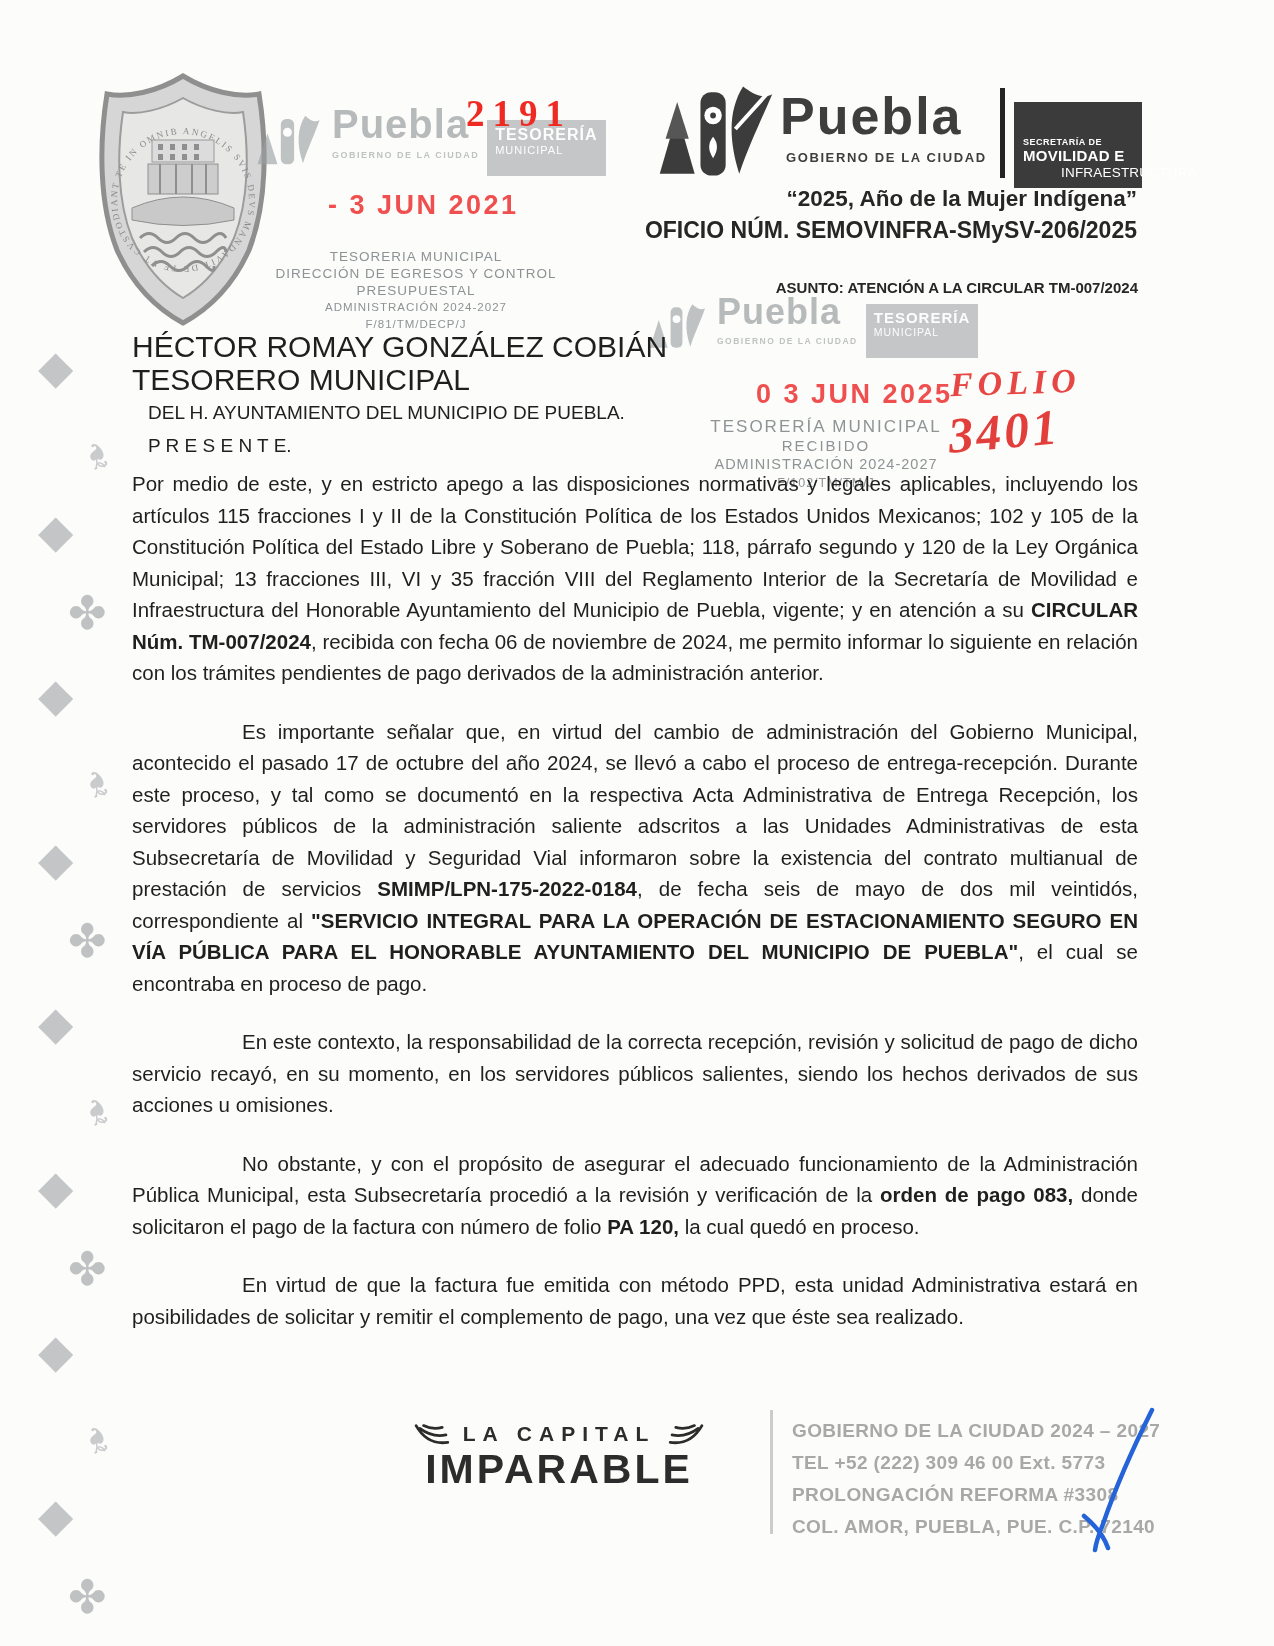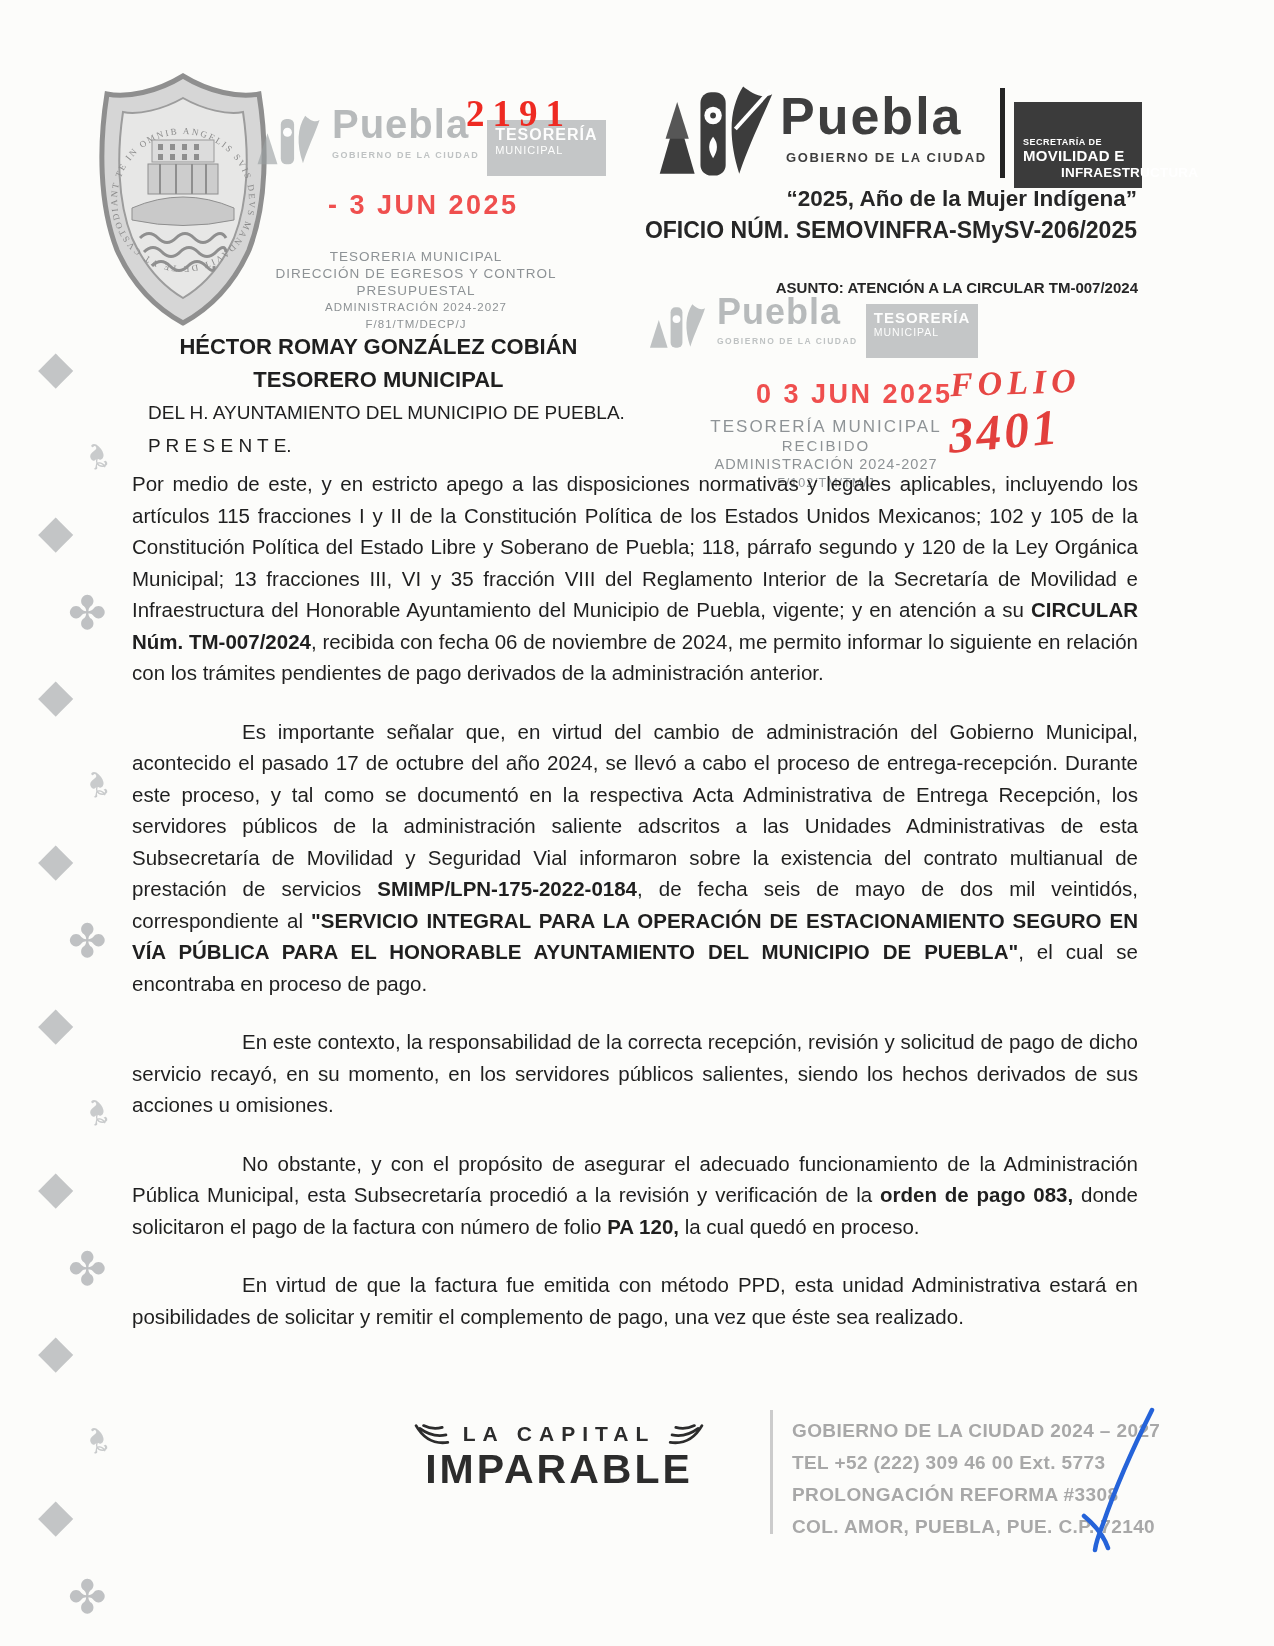--- a/index.html
+++ b/index.html
@@ -59,30 +59,30 @@
   .logo-icons{position:absolute;left:652px;top:80px;}
   .brand-wordmark{position:absolute;left:780px;top:90px;font-size:52px;font-weight:bold;
     color:#3e3e3e;letter-spacing:2px;line-height:1;}
   .brand-subtitle{position:absolute;left:786px;top:150px;font-size:13px;font-weight:bold;
     color:#3e3e3e;letter-spacing:1.6px;}
   .brand-divider{position:absolute;left:1000px;top:88px;width:5px;height:90px;background:#242424;}
   .secretariat-box{position:absolute;left:1014px;top:102px;width:128px;background:#3b3b3b;
     color:#fff;padding:7px 9px 8px 9px;line-height:1.15;box-sizing:border-box;}
   .secretariat-box .s1{font-size:9px;font-weight:bold;letter-spacing:.5px;margin-top:28px;}
   .secretariat-box .s2{font-size:15px;font-weight:800;letter-spacing:.3px;}
-  .secretariat-box .s3{font-size:13.5px;font-weight:700;letter-spacing:.2px;padding-left:38px;}
+  .secretariat-box .s3{font-size:13.5px;font-weight:400;letter-spacing:.2px;padding-left:38px;}
   .year-legend{position:absolute;left:620px;top:186px;width:517px;text-align:right;
     font-size:22.5px;font-weight:bold;color:#262626;}
   .oficio-line{position:absolute;left:600px;top:217px;width:537px;text-align:right;
     font-size:23px;font-weight:bold;color:#262626;}
   .asunto-line{position:absolute;left:600px;top:279px;width:538px;text-align:right;
     font-size:15px;font-weight:bold;color:#262626;}
   
   .addressee{position:absolute;left:132px;top:330px;line-height:33px;}
-  .addressee .a-bold{font-size:22px;font-weight:bold;text-align:center;}
+  .addressee .a-bold{font-size:30px;font-weight:normal;}
   .addressee .a-reg{font-size:19px;margin-left:16px;}
   
   .body-text{position:absolute;left:132px;top:468px;width:1006px;}
   .body-text p{font-size:20.5px;line-height:31.5px;text-align:justify;margin:0 0 27px 0;color:#1f1f1f;}
   .body-text p.indent{text-indent:110px;}
   .body-text .b{font-weight:bold;}
   
   .footer-logo{position:absolute;left:404px;top:1420px;width:310px;text-align:center;color:#2c2c2c;}
   .footer-logo .row1{display:flex;align-items:center;justify-content:center;gap:12px;}
   .la-capital{font-size:21px;font-weight:bold;letter-spacing:7px;}
@@ -160,21 +160,21 @@
       <span class="stamp-brand">Puebla</span>
       <span class="stamp-sub">GOBIERNO DE LA CIUDAD</span>
     </div>
     <div class="stamp-box">
       <div class="t1">TESORERÍA</div>
       <div class="t2">MUNICIPAL</div>
     </div>
   </div>
 
   <div class="red-number">2191</div>
-  <div class="red-date d1">- 3 JUN 2025</div>
+  <div class="red-date d1">- 3 JUN 2021</div>
 
   <div class="dept-caption">
     <div class="l">TESORERIA MUNICIPAL</div>
     <div class="l">DIRECCIÓN DE EGRESOS Y CONTROL</div>
     <div class="l">PRESUPUESTAL</div>
     <div class="s">ADMINISTRACIÓN 2024-2027</div>
     <div class="s">F/81/TM/DECP/J</div>
   </div>
 
   <svg class="logo-icons" width="126" height="102" viewBox="0 0 130 104">

